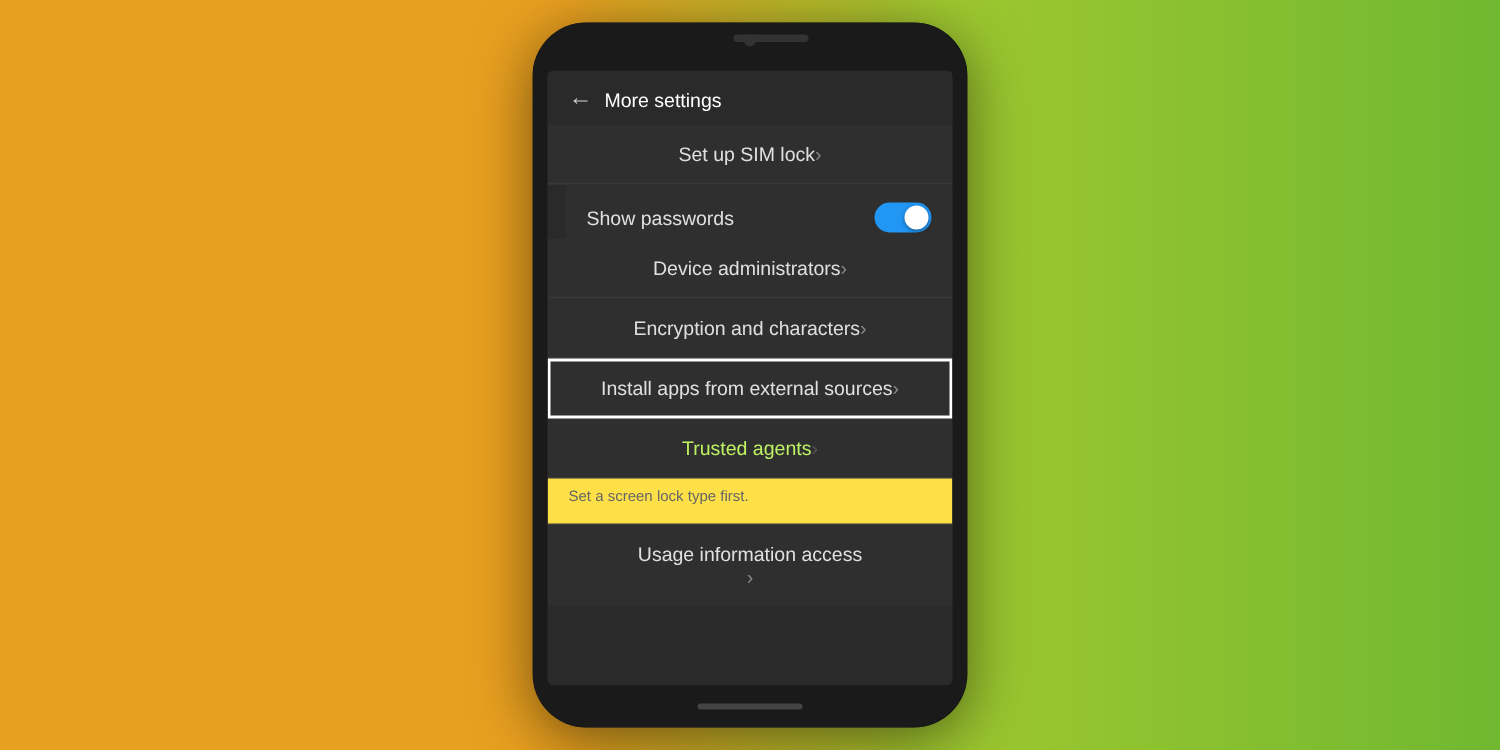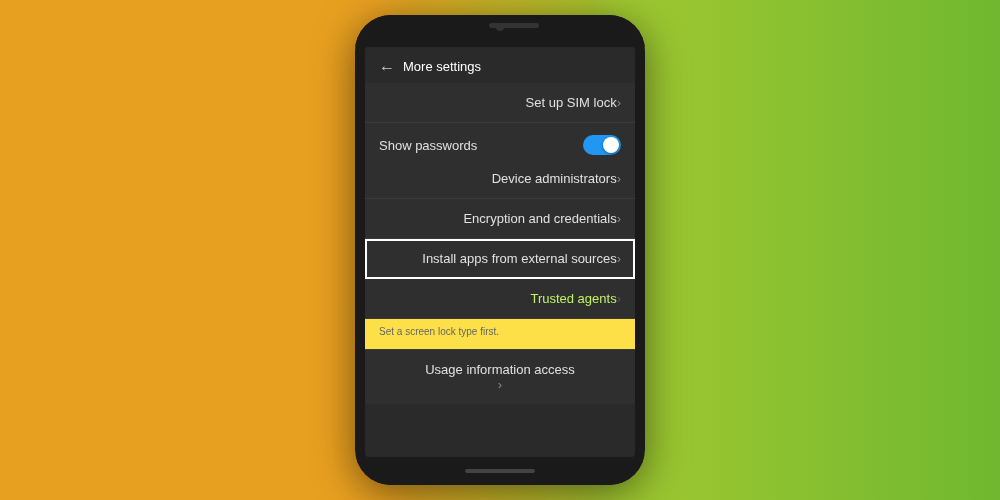--- a/index.html
+++ b/index.html
@@ -100,21 +100,21 @@
       flex: 1;
       overflow: hidden;
       display: flex;
       flex-direction: column;
     }
 
     .settings-item {
       padding: 12px 14px;
       display: flex;
       align-items: center;
-      justify-content: flex-end;
+      justify-content: center;
       border-bottom: 1px solid #3a3a3a;
       background: #2f2f2f;
       cursor: pointer;
     }
 
     .settings-item.no-border {
       border-bottom: none;
       flex-direction: column;
     }
 
@@ -128,20 +128,21 @@
       font-size: 13px;
     }
 
     
     .toggle-container {
       display: flex;
       align-items: center;
       justify-content: space-between;
       padding: 12px 14px 4px;
       background: #2f2f2f;
+      margin-left: 12px;
     }
 
     .toggle-label {
       color: #e0e0e0;
       font-size: 13px;
     }
 
     .toggle-switch {
       width: 38px;
       height: 20px;
@@ -243,21 +244,21 @@
           <div class="toggle-knob"></div>
         </div>
       </div>
 
       <div class="settings-item">
         <span class="settings-item-label">Device administrators</span>
         <span class="chevron">›</span>
       </div>
 
       <div class="settings-item">
-        <span class="settings-item-label">Encryption and credentials</span>
+        <span class="settings-item-label">Encryption and characters</span>
         <span class="chevron">›</span>
       </div>
 
       <div class="settings-item highlighted" style="position:relative;">
         <span class="settings-item-label">Install apps from external sources</span>
         <span class="chevron">›</span>
 
       </div>
 
       <div class="settings-item muted">

